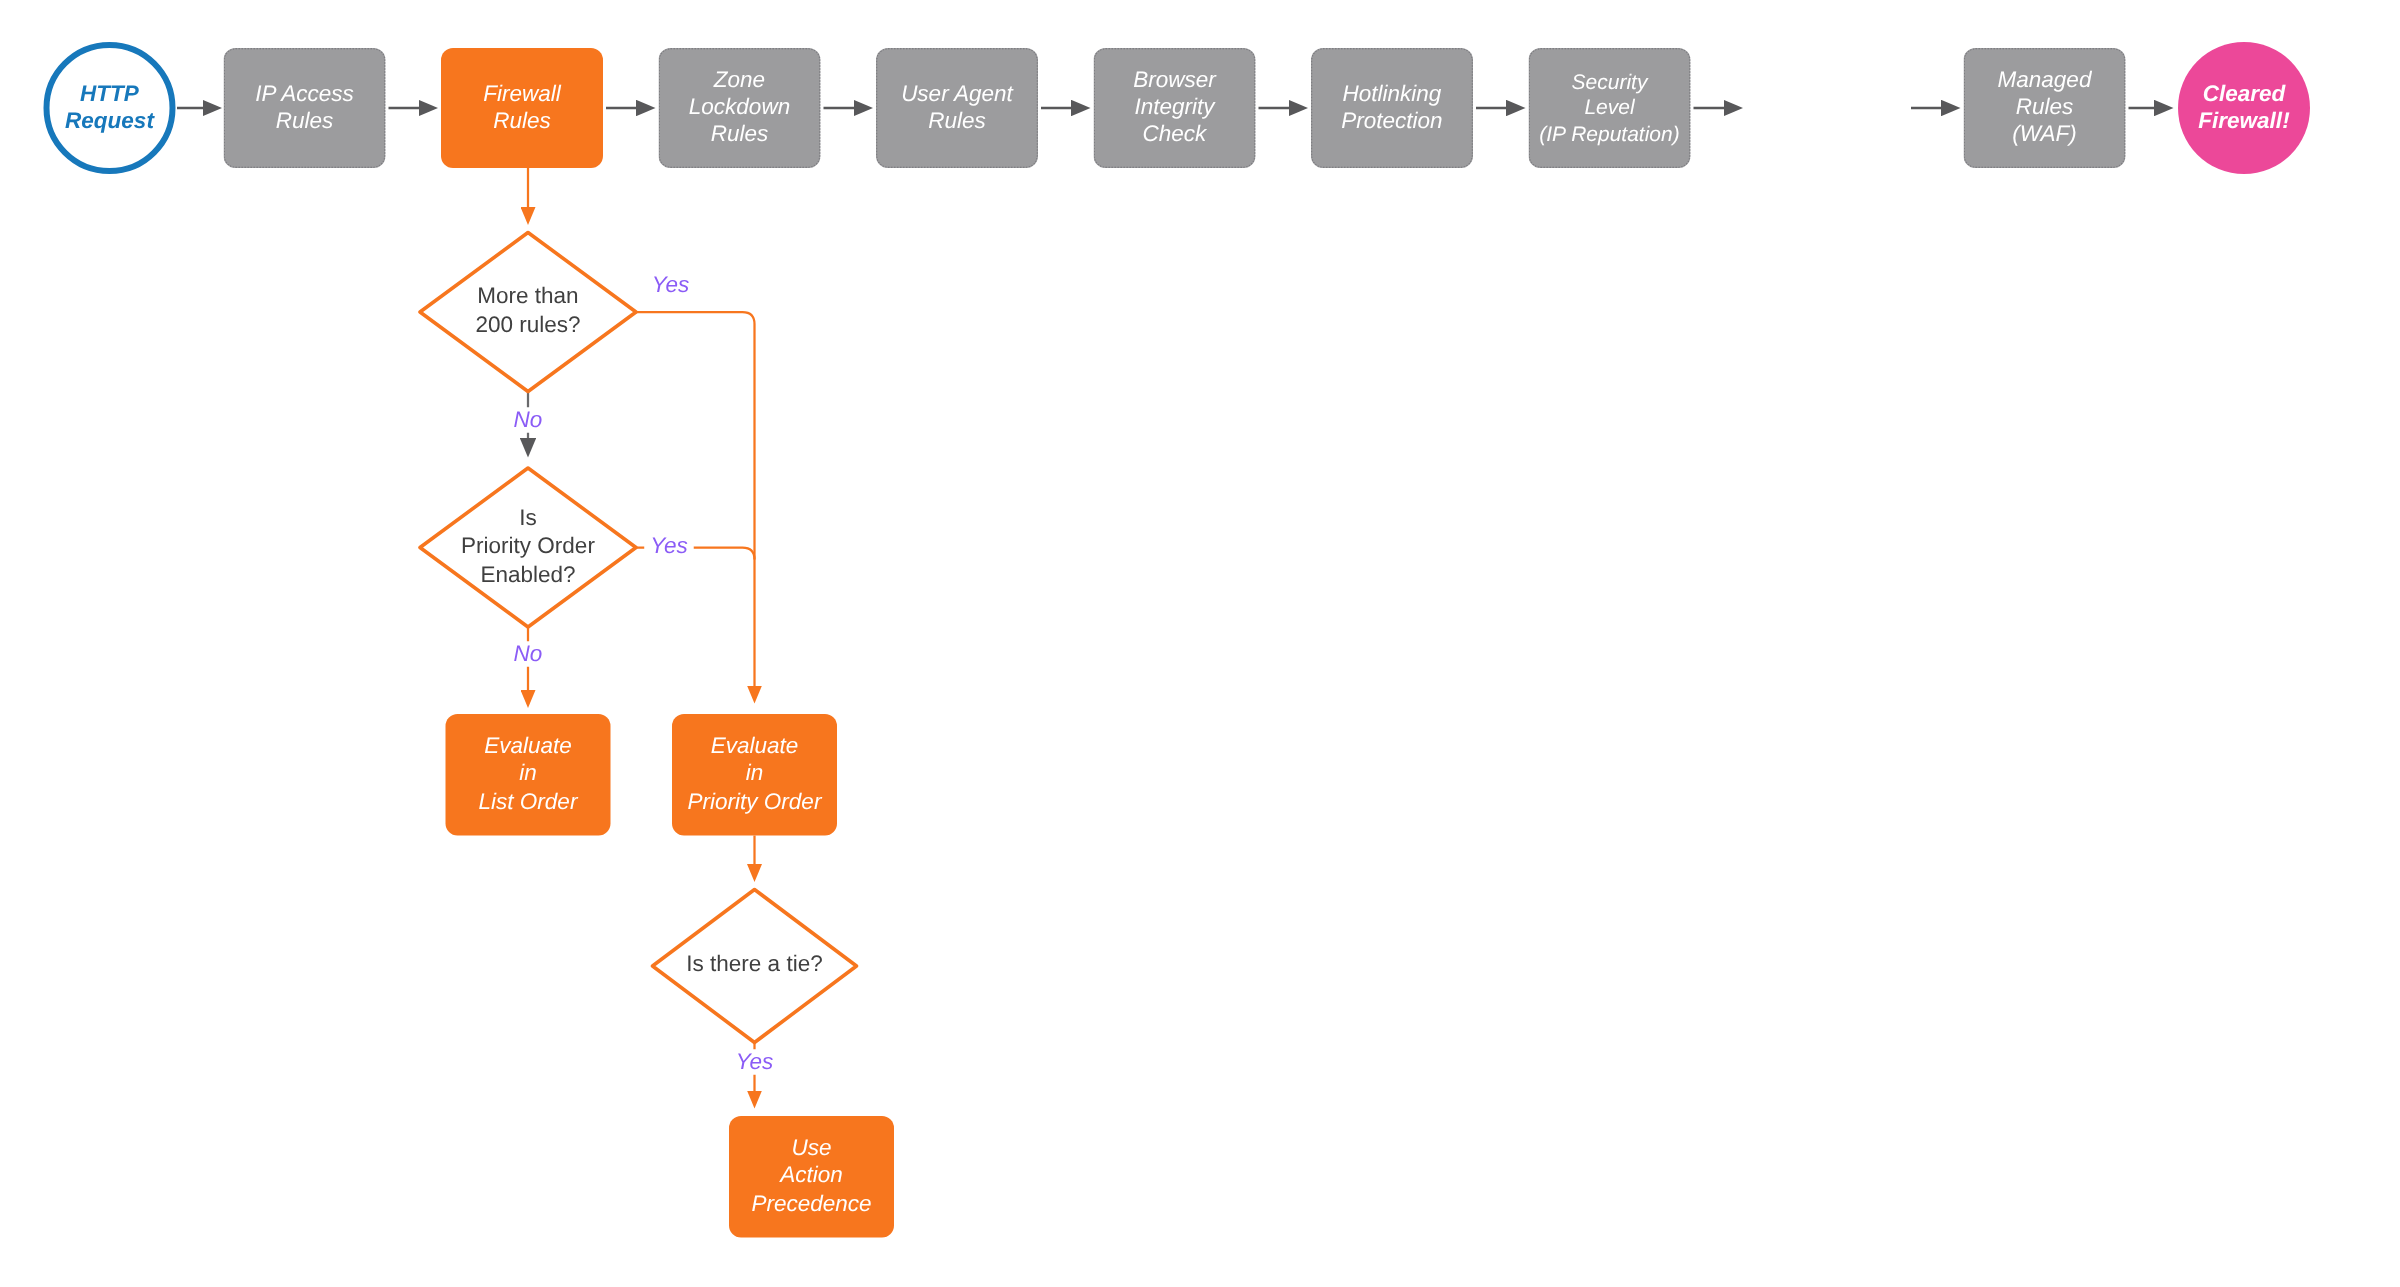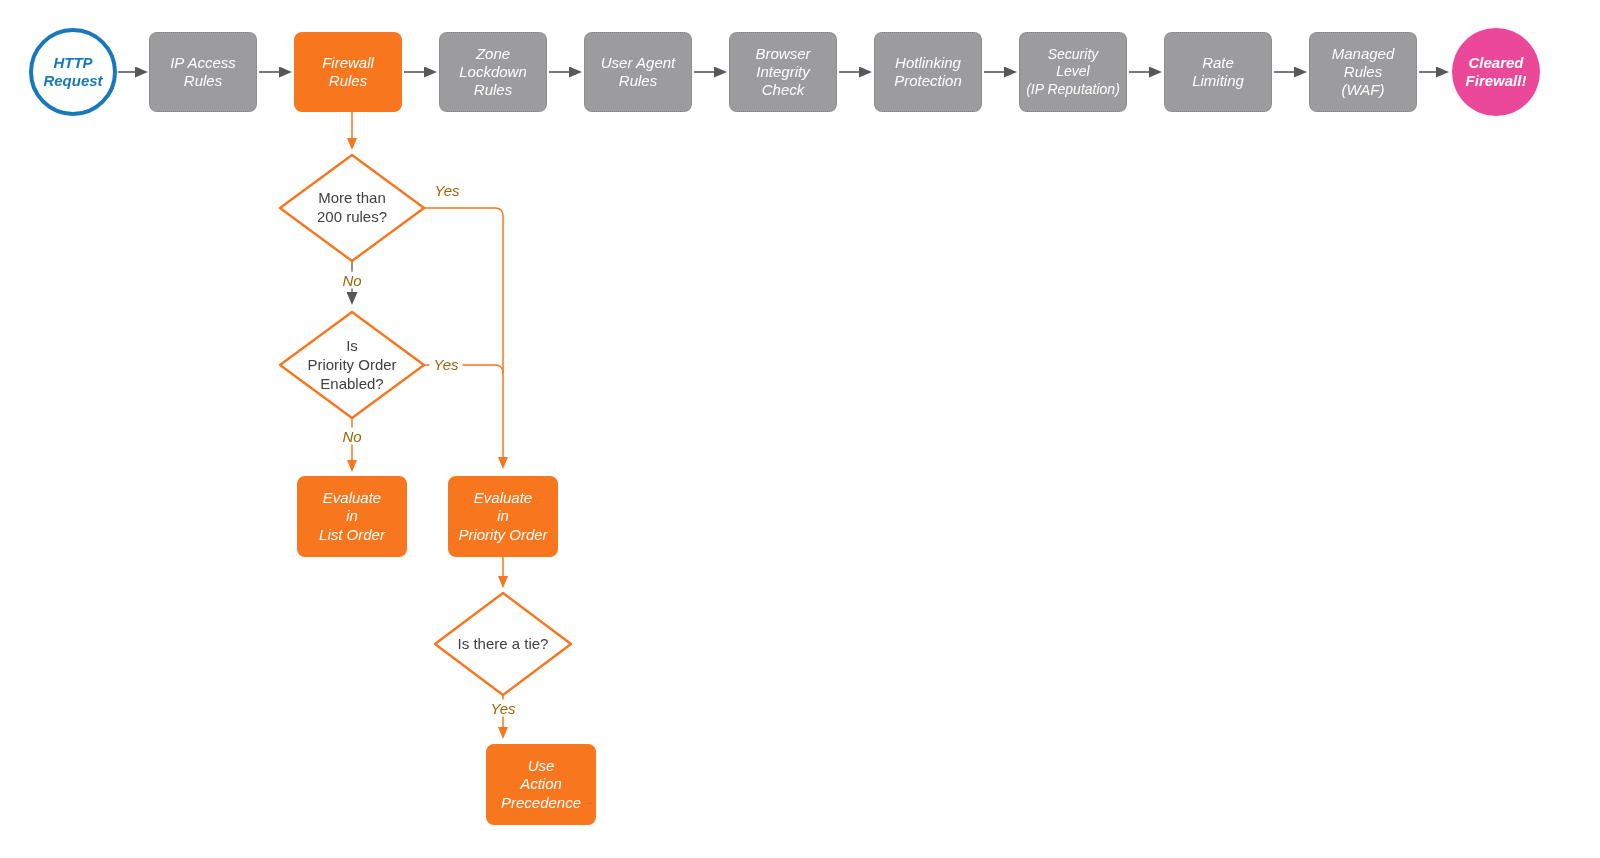--- a/index.html
+++ b/index.html
@@ -61,21 +61,21 @@
     color: #404040;
     font-size: 15px;
     text-align: center;
     white-space: pre-line;
     line-height: 1.25;
   }
   .edge-label {
     position: absolute;
     transform: translate(-50%, -50%);
     font-style: italic;
-    color: #a16207;
+    color: #8b5cf6;
     font-size: 15px;
     background: #ffffff;
     padding: 0 4px;
   }
 </style>
 </head>
 <body>
 
 <div class="canvas">
 
@@ -134,22 +134,20 @@
   <div class="node stage gray" style="left:584px;  top:32px;">User Agent
 Rules</div>
   <div class="node stage gray" style="left:874px;  top:32px;">Hotlinking
 Protection</div>
   <div class="node stage gray" style="left:729px;  top:32px;">Browser
 Integrity
 Check</div>
   <div class="node stage gray" style="left:1019px; top:32px; font-size:14px;">Security
 Level
 (IP Reputation)</div>
-  <div class="node stage gray" style="left:1164px; top:32px;">Rate
-Limiting</div>
   <div class="node stage gray" style="left:1309px; top:32px;">Managed
 Rules
 (WAF)</div>
 
   <div class="node terminal end" style="left:1452px; top:28px;">Cleared
 Firewall!</div>
 
   <div class="decision-label" style="left:352px; top:208px;">More than
 200 rules?</div>
   <div class="decision-label" style="left:352px; top:365px;">Is

